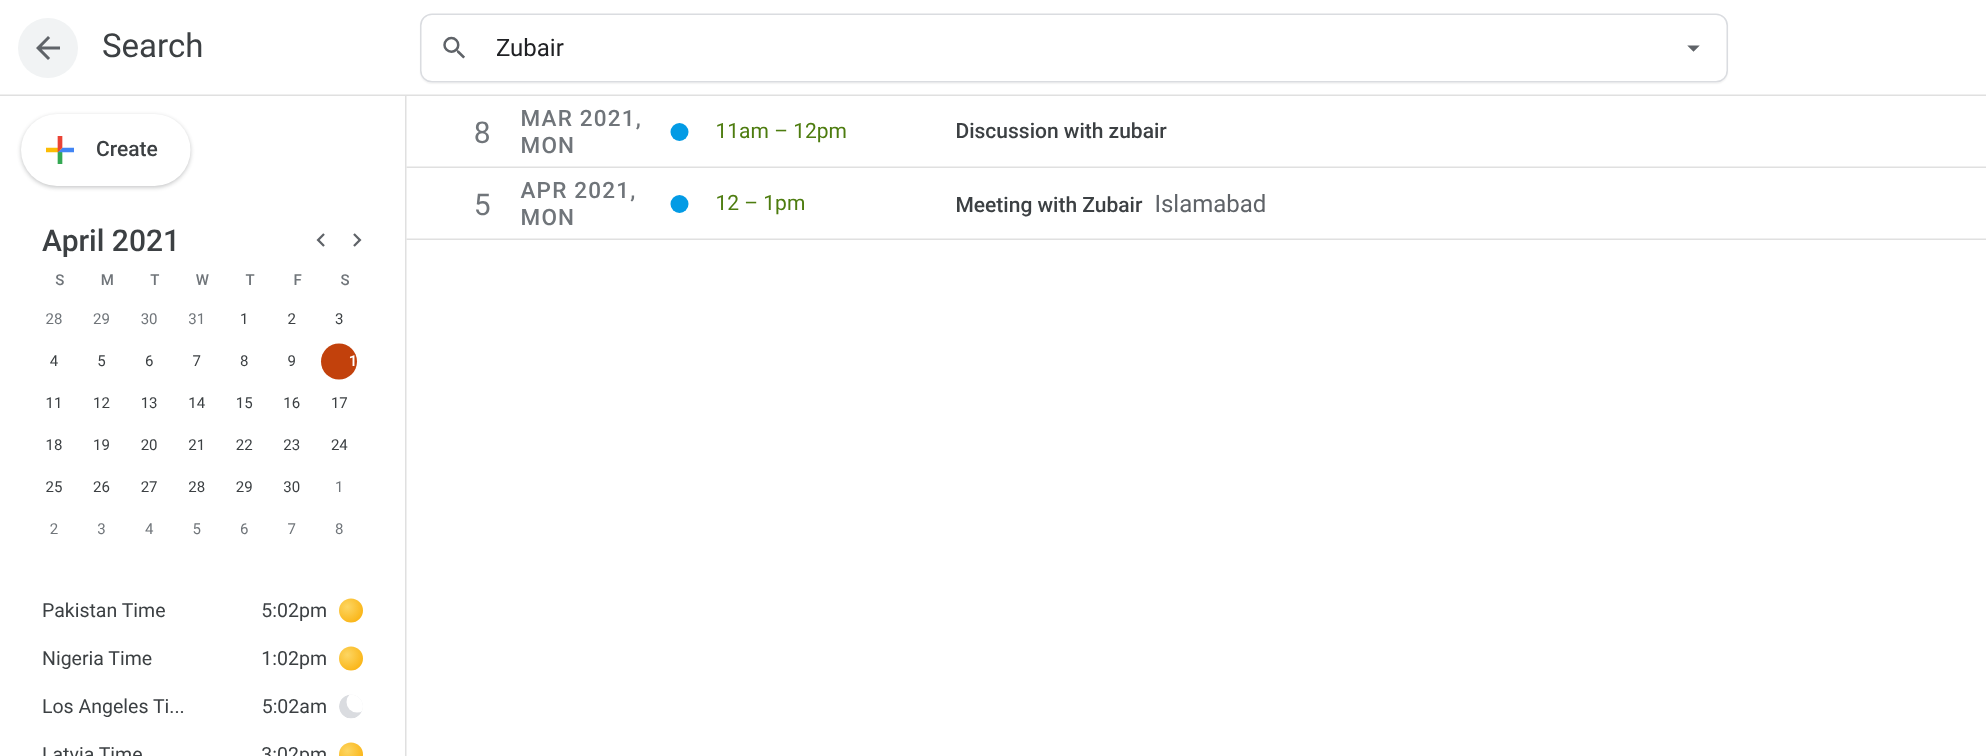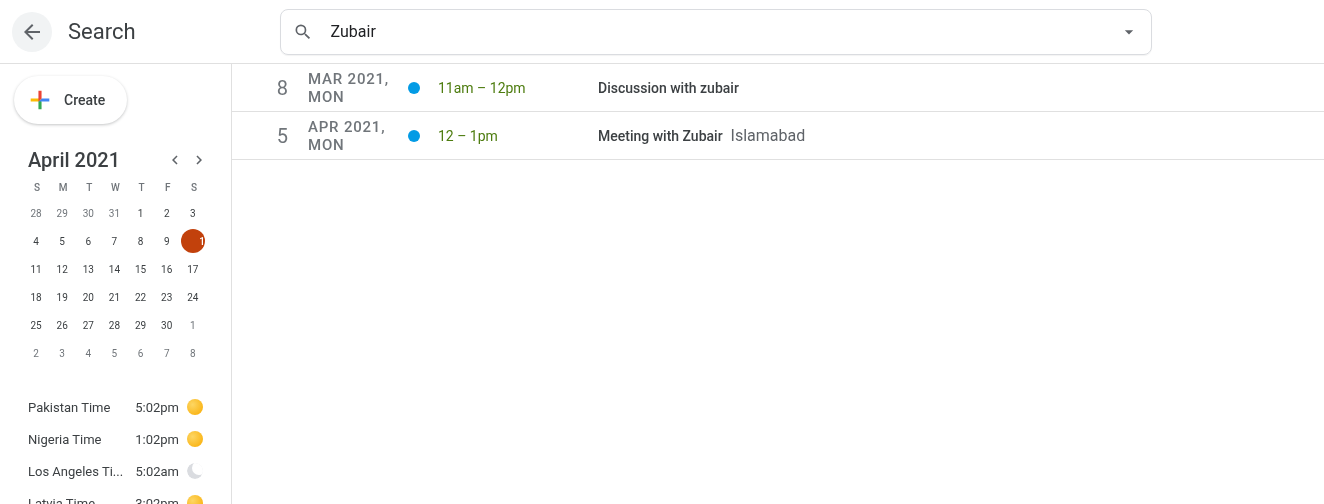--- a/index.html
+++ b/index.html
@@ -62,21 +62,21 @@
     .dropdown-arrow {
       color: #5f6368;
       cursor: pointer;
       display: flex;
     }
     .main {
       display: flex;
       height: calc(504px - 64px);
     }
     .sidebar {
-      width: 232px;
+      width: 271px;
       padding: 12px;
       border-right: 1px solid #e0e0e0;
     }
     .create-btn {
       display: inline-flex;
       align-items: center;
       height: 48px;
       padding: 0 22px 0 12px;
       border-radius: 24px;
       box-shadow: 0 1px 3px rgba(60,64,67,0.3);

